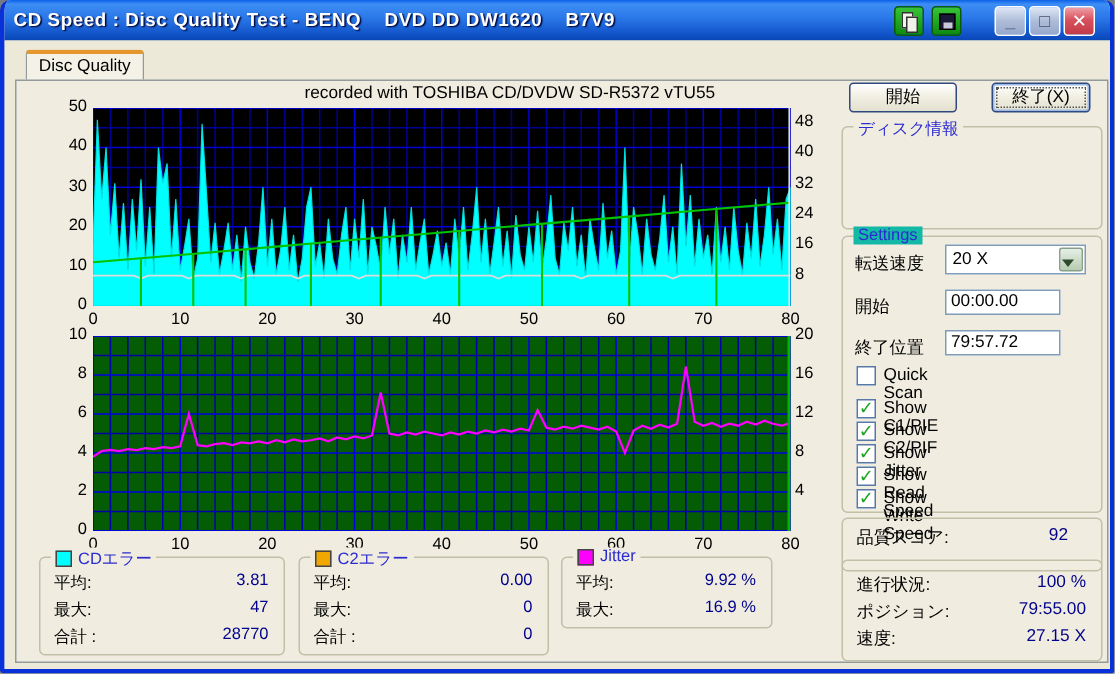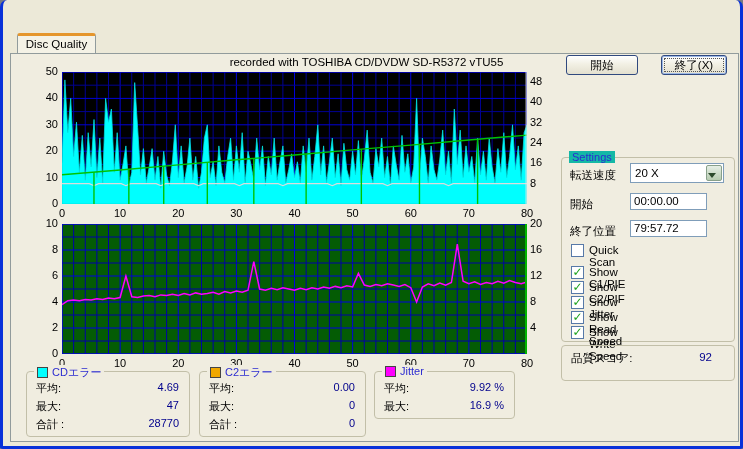--- a/index.html
+++ b/index.html
@@ -32,21 +32,21 @@
   .tab{
     position:absolute; left:14px; top:6px; width:79px; height:21px; background:#f4f2e6;
     border:1px solid #919b9c; border-bottom:none; border-radius:3px 3px 0 0;
     border-top:3px solid #e5962c; font-size:11.5px; text-align:center; line-height:17px; color:#000;
   }
   .tabpage{
     position:absolute; left:7px; top:26px; width:729px; height:389px;
     border:1px solid #919b9c; background:#f0ede0;
   }
   
-  .chart-title{ position:absolute; left:200px; top:29px; width:327px; text-align:center; font-size:11.5px; color:#000; }
+  .chart-title{ position:absolute; left:200px; top:29px; width:327px; text-align:left; font-size:11.5px; color:#000; }
   .plot{ position:absolute; left:59px; width:465px; }
   #plot-top{ top:45px; height:132px; }
   #plot-bottom{ top:197px; height:130px; }
   .ticks span, .xticks span{ position:absolute; font-size:11px; color:#000; white-space:nowrap; }
   .stat-group, .rp-group{
     position:absolute; border:1px solid #c2bfa8; border-radius:4px; background:transparent;
   }
   .gcap{ position:absolute; top:-7px; left:7px; background:#f0ede0; padding:0 3px; font-size:11px; color:#2b2bd0; display:flex; align-items:center; gap:4px;}
   .gcap .sw{ width:11px; height:11px; border:1px solid #444; display:inline-block; }
   .srow{ position:absolute; left:0; width:100%; font-size:11px; }
@@ -68,20 +68,33 @@
   .rlabel{ position:absolute; font-size:11.5px; color:#000; white-space:nowrap;text-align:right; }
   .rvalue{ position:absolute; font-size:11.5px; color:#00008c; white-space:nowrap;text-align:center; }
   .cbrow{ position:absolute; left:10px; height:14px; }
   .cb{ position:absolute; left:0; top:0; width:13px; height:13px; background:#fff; border:1px solid #5779a8; font-size:12px; line-height:11px; text-align:center; color:#1ca11c; font-weight:bold;}
   .cbrow .cblbl{ position:absolute; left:18px; top:0; font-size:11.5px; color:#000; }
 </style>
 </head>
 <body>
 
 <div class="window">
+  <div class="titlebar">
+    <div class="title-text">CD Speed : Disc Quality Test - BENQ    DVD DD DW1620    B7V9</div>
+    <div class="tb-icon" style="left:596px">
+        <div class="page"></div>
+        <div class="page page2"></div>
+      </div>
+    <div class="tb-icon" style="left:621px">
+        <div class="floppy"></div>
+      </div>
+    <div class="winbtn" style="left:663px">_</div>
+    <div class="winbtn" style="left:686px">□</div>
+    <div class="winbtn close" style="left:709px">✕</div>
+  </div>
 
   <div class="client">
     <div class="tab">Disc Quality</div>
     <div class="tabpage"></div>
 
     <div class="chart-title">recorded with TOSHIBA CD/DVDW SD-R5372 vTU55</div>
 
     <div class="plot" id="plot-top"><svg width="465" height="132" viewBox="0 0 465 132">
           <rect x="0" y="0" width="465" height="132" fill="#000000"></rect>
           <line x1="0" y1="0" x2="0" y2="132" stroke="#0000d8" stroke-width="1"></line>
@@ -254,21 +267,21 @@
         <span style="left: 512px; width: 24px; text-align: center; top: 330px;">80</span>
       </div>
 
     <div class="stat-group" style="left:23px;top:344px;width:164px;height:66px">
       <div class="gcap">
           <span class="sw" style="background: rgb(0, 255, 255);"></span>
           <span>CDエラー</span>
         </div>
       <div class="srow" style="top:9px">
           <span class="lbl">平均:</span>
-          <span class="val">4.69</span>
+          <span class="val">3.81</span>
         </div>
       <div class="srow" style="top:27px">
           <span class="lbl">最大:</span>
           <span class="val">47</span>
         </div>
       <div class="srow" style="top:45px">
           <span class="lbl">合計 :</span>
           <span class="val">28770</span>
         </div>
     </div>
@@ -301,20 +314,24 @@
         </div>
       <div class="srow" style="top:27px">
           <span class="lbl">最大:</span>
           <span class="val">16.9 %</span>
         </div>
     </div>
 
     <button class="xp-btn" style="left:563px;top:28px;width:72px">開始</button>
     <button class="xp-btn focused" style="left:658px;top:28px;width:66px">終了(X)</button>
 
+    <div class="rp-group" style="left:558px;top:57px;width:174px;height:69px">
+      <div class="gcap" style="background:#f0ede0">ディスク情報</div>
+
+    </div>
 
     <div class="rp-group" style="left:558px;top:130px;width:174px;height:185px">
       <div class="gcap" style="background:#14b8a6">Settings</div>
     </div>
     <span class="rlabel" style="left:567px;top:141px">転送速度</span>
     <div class="combo" style="left:627px;top:136px">
       <span class="cval">20 X</span>
       <span class="cbtn">
           <span class="arrow"></span>
         </span>
@@ -347,14 +364,22 @@
     <div class="cbrow" style="left:568px;top:299px">
         <span class="cb">✓</span>
         <span class="cblbl">Show Write Speed</span>
       </div>
 
     <div class="rp-group" style="left:558px;top:318px;width:174px;height:36px">
       <span class="rlabel" style="left:9px;top:5px">品質スコア:</span>
       <span class="rvalue" style="right:22px;top:5px">92</span>
     </div>
 
+    <div class="rp-group" style="left:558px;top:346px;width:174px;height:68px">
+      <span class="rlabel" style="left:9px;top:8px">進行状況:</span>
+      <span class="rvalue" style="right:10px;top:8px">100 %</span>
+      <span class="rlabel" style="left:9px;top:26px">ポジション:</span>
+      <span class="rvalue" style="right:10px;top:26px">79:55.00</span>
+      <span class="rlabel" style="left:9px;top:44px">速度:</span>
+      <span class="rvalue" style="right:10px;top:44px">27.15 X</span>
+    </div>
   </div>
 </div>
 
 </body></html>

